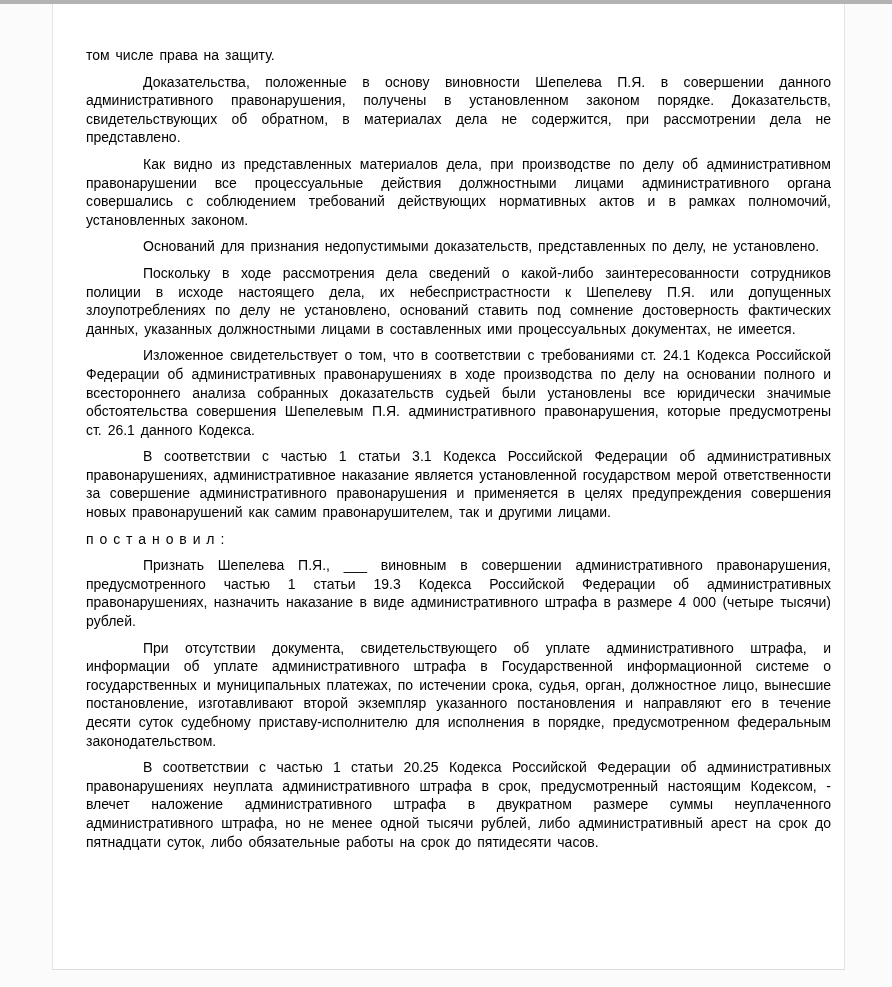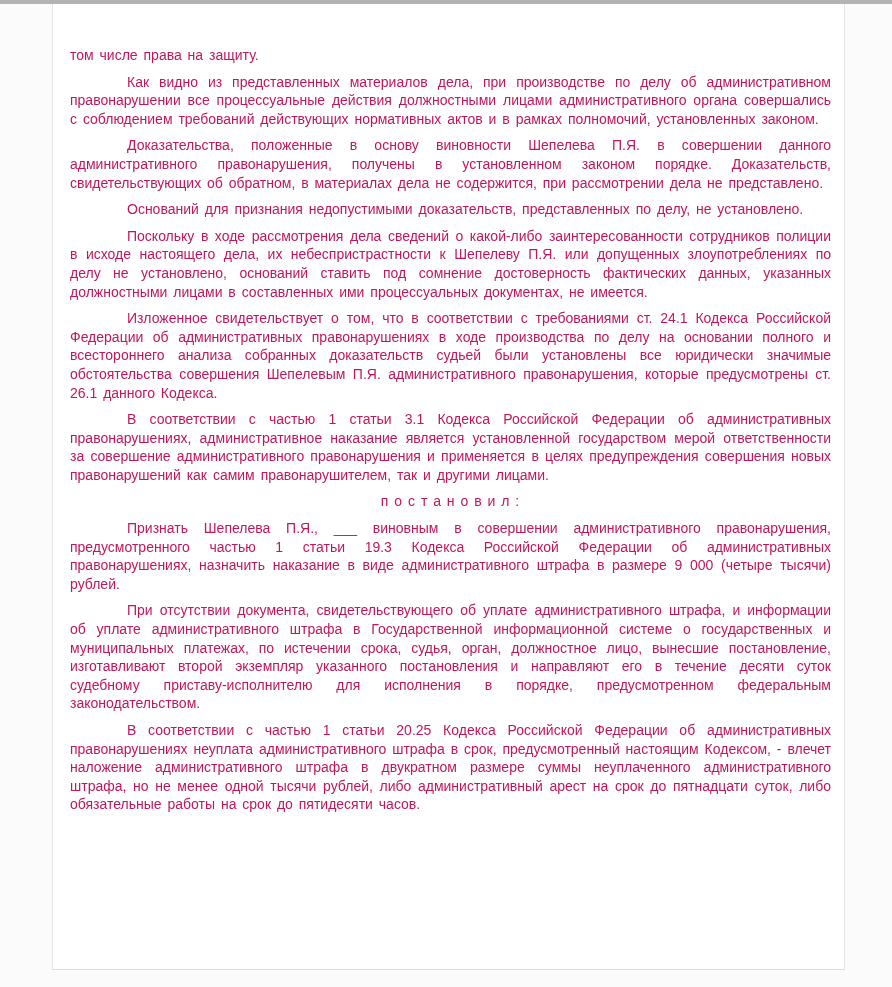--- a/index.html
+++ b/index.html
@@ -29,50 +29,49 @@
     width: 793px;
     height: 966px;
     box-sizing: border-box;
     background: #ffffff;
     border-left: 1px solid #e4e4e4;
     border-right: 1px solid #e4e4e4;
     border-bottom: 1px solid #dedede;
     padding: 42px 13px 0 17px;
   }
   .page p {
-    margin: 0 0 8px 0;
+    margin: 0 0 8px 16px;
     font-size: 14px;
     line-height: 18.6px;
-    color: #be185d;
+    color: #000000;
     text-align: justify;
     text-indent: 57px;
     word-spacing: 2px;
   }
   .page p.no-indent {
     text-indent: 0;
   }
   .page p.center {
-    text-align: center;
     text-indent: 0;
     word-spacing: 0;
     letter-spacing: 1px;
     margin-top: 1px;
     margin-bottom: 8px;
   }
 </style>
 </head>
 <body>
 
 <div class="top-bar"></div>
 
 <div class="page">
   <p class="no-indent">том числе права на защиту.</p>
+  <p>Доказательства, положенные в основу виновности Шепелева П.Я. в совершении данного административного правонарушения, получены в установленном законом порядке. Доказательств, свидетельствующих об обратном, в материалах дела не содержится, при рассмотрении дела не представлено.</p>
   <p>Как видно из представленных материалов дела, при производстве по делу об административном правонарушении все процессуальные действия должностными лицами административного органа совершались с соблюдением требований действующих нормативных актов и в рамках полномочий, установленных законом.</p>
-  <p>Доказательства, положенные в основу виновности Шепелева П.Я. в совершении данного административного правонарушения, получены в установленном законом порядке. Доказательств, свидетельствующих об обратном, в материалах дела не содержится, при рассмотрении дела не представлено.</p>
   <p>Оснований для признания недопустимыми доказательств, представленных по делу, не установлено.</p>
   <p>Поскольку в ходе рассмотрения дела сведений о какой-либо заинтересованности сотрудников полиции в исходе настоящего дела, их небеспристрастности к Шепелеву П.Я. или допущенных злоупотреблениях по делу не установлено, оснований ставить под сомнение достоверность фактических данных, указанных должностными лицами в составленных ими процессуальных документах, не имеется.</p>
   <p>Изложенное свидетельствует о том, что в соответствии с требованиями ст. 24.1 Кодекса Российской Федерации об административных правонарушениях в ходе производства по делу на основании полного и всестороннего анализа собранных доказательств судьей были установлены все юридически значимые обстоятельства совершения Шепелевым П.Я. административного правонарушения, которые предусмотрены ст. 26.1 данного Кодекса.</p>
   <p>В соответствии с частью 1 статьи 3.1 Кодекса Российской Федерации об административных правонарушениях, административное наказание является установленной государством мерой ответственности за совершение административного правонарушения и применяется в целях предупреждения совершения новых правонарушений как самим правонарушителем, так и другими лицами.</p>
   <p class="center">п о с т а н о в и л :</p>
-  <p>Признать Шепелева П.Я., ___ виновным в совершении административного правонарушения, предусмотренного частью 1 статьи 19.3 Кодекса Российской Федерации об административных правонарушениях, назначить наказание в виде административного штрафа в размере 9 000 (четыре тысячи) рублей.</p>
+  <p>Признать Шепелева П.Я., ___ виновным в совершении административного правонарушения, предусмотренного частью 1 статьи 19.3 Кодекса Российской Федерации об административных правонарушениях, назначить наказание в виде административного штрафа в размере 4 000 (четыре тысячи) рублей.</p>
   <p>При отсутствии документа, свидетельствующего об уплате административного штрафа, и информации об уплате административного штрафа в Государственной информационной системе о государственных и муниципальных платежах, по истечении срока, судья, орган, должностное лицо, вынесшие постановление, изготавливают второй экземпляр указанного постановления и направляют его в течение десяти суток судебному приставу-исполнителю для исполнения в порядке, предусмотренном федеральным законодательством.</p>
   <p>В соответствии с частью 1 статьи 20.25 Кодекса Российской Федерации об административных правонарушениях неуплата административного штрафа в срок, предусмотренный настоящим Кодексом, - влечет наложение административного штрафа в двукратном размере суммы неуплаченного административного штрафа, но не менее одной тысячи рублей, либо административный арест на срок до пятнадцати суток, либо обязательные работы на срок до пятидесяти часов.</p>
 </div>
 
 </body></html>

